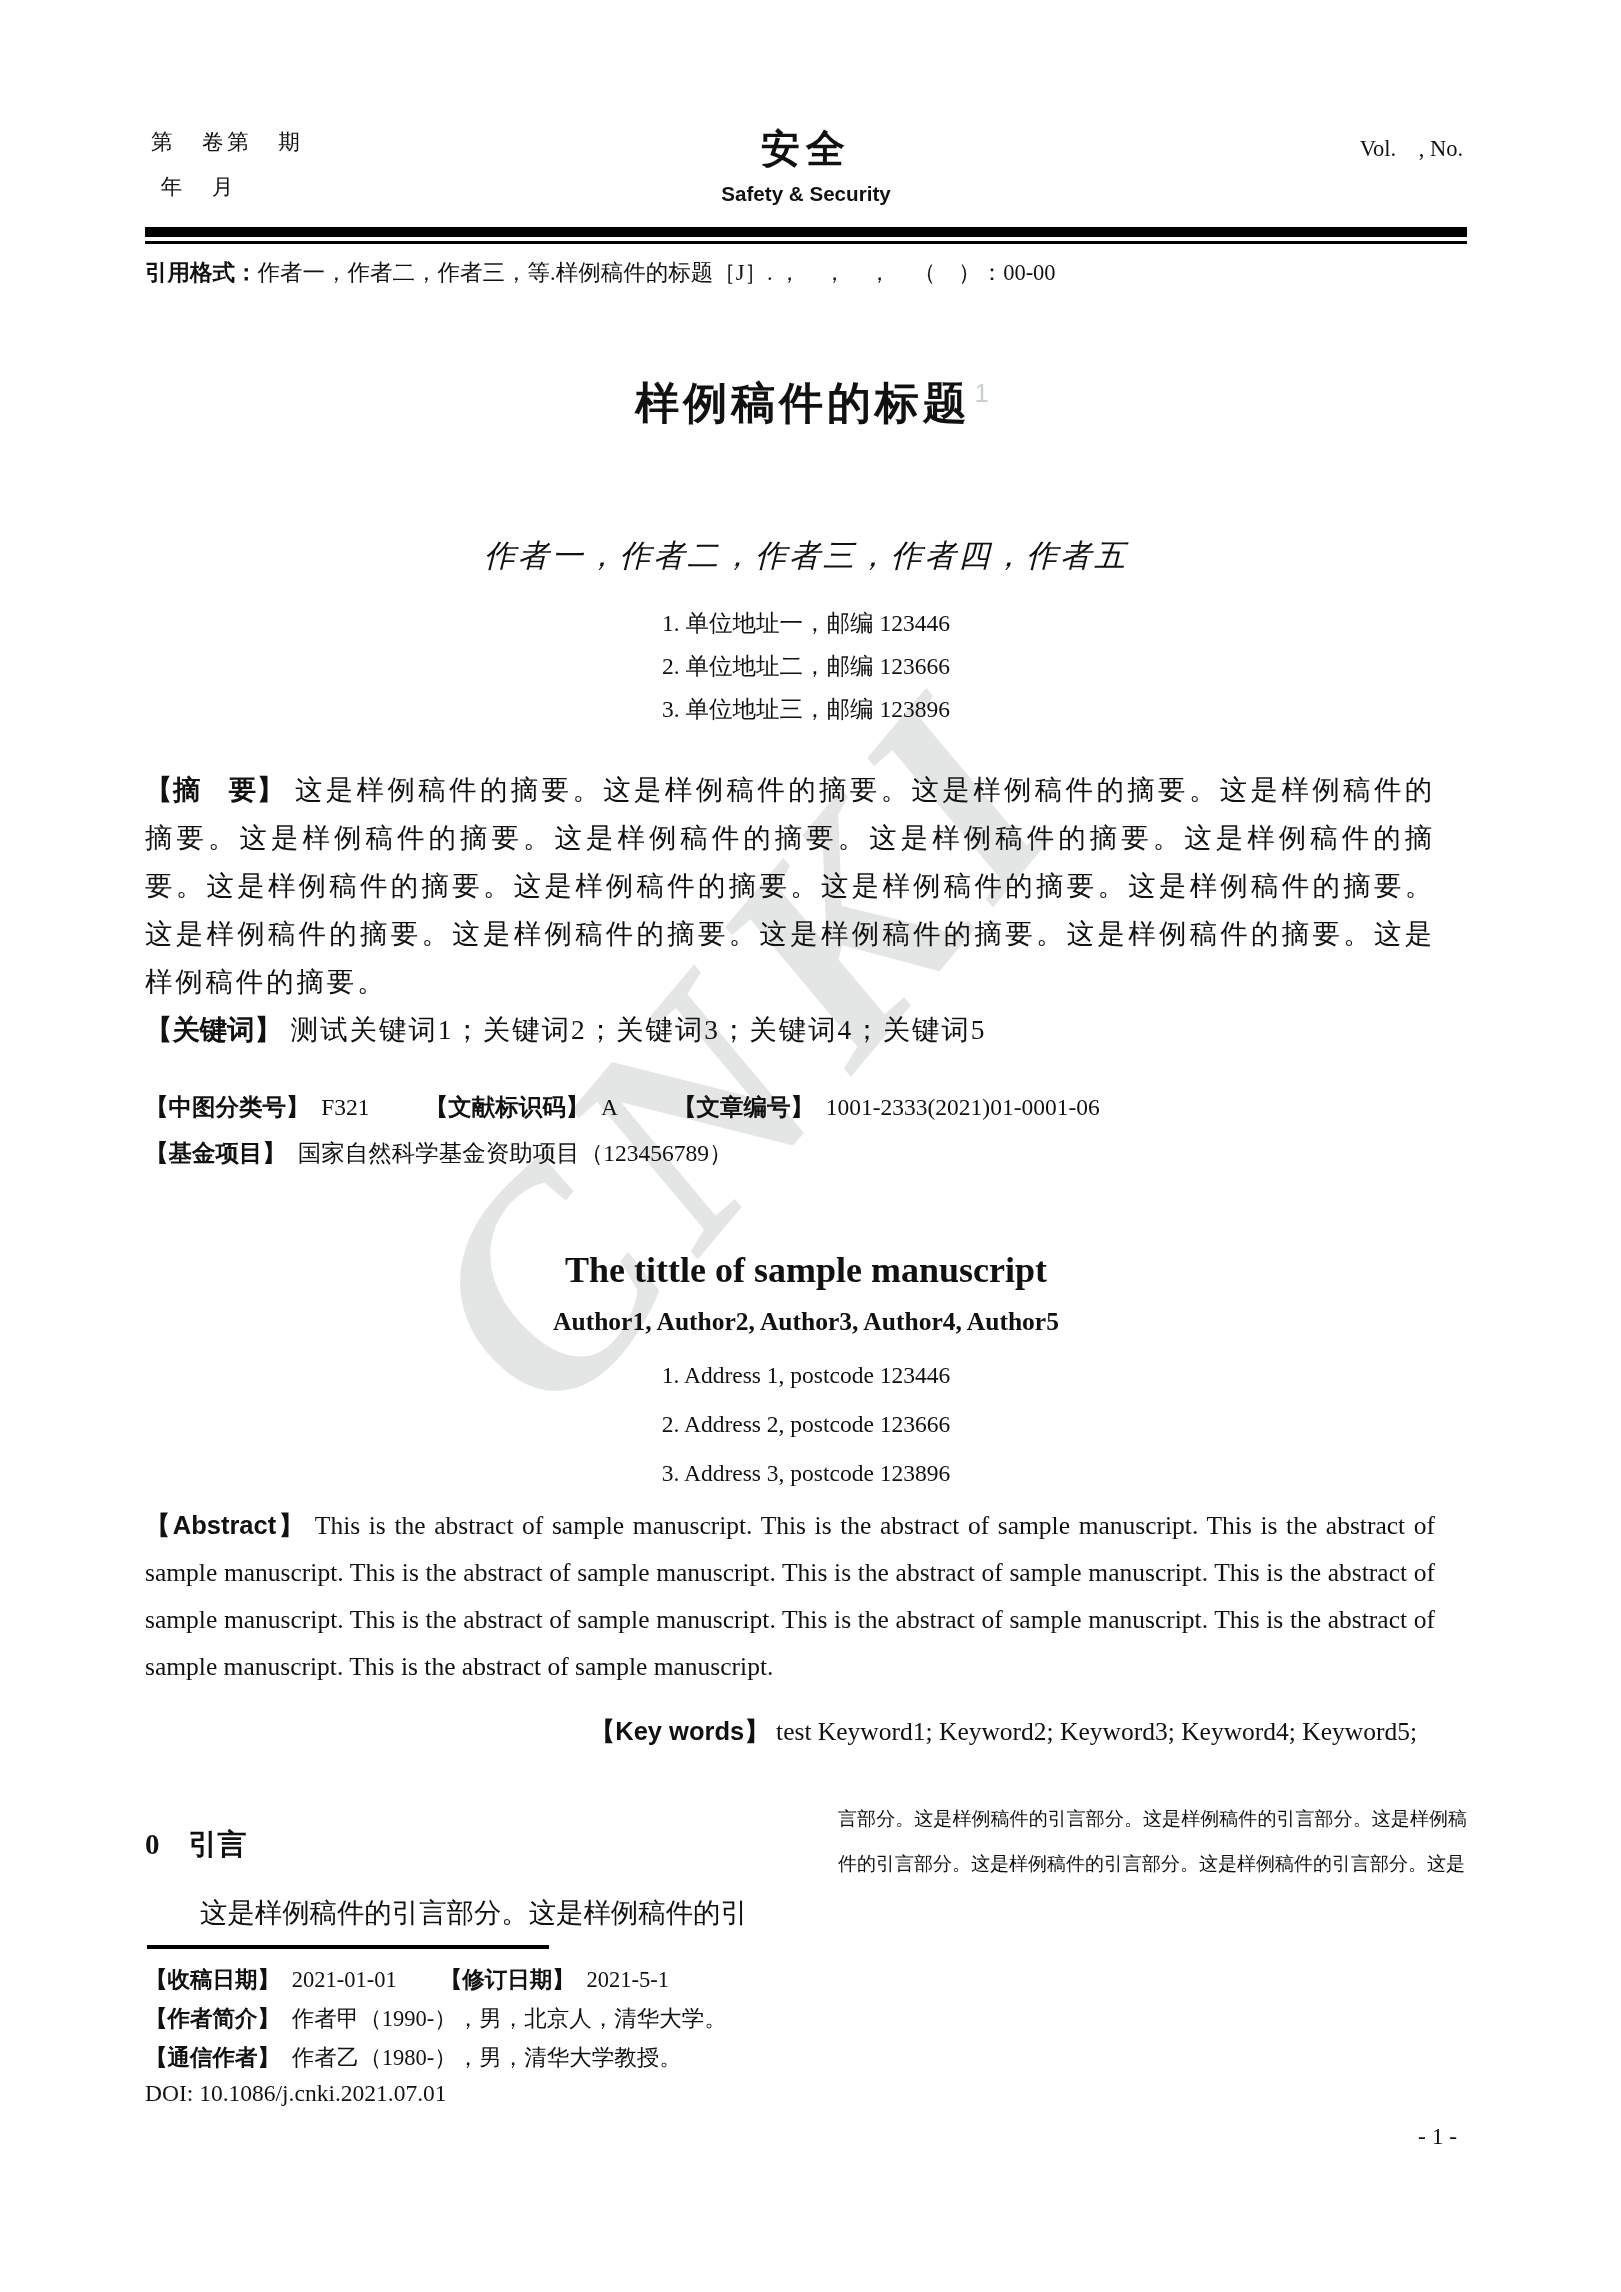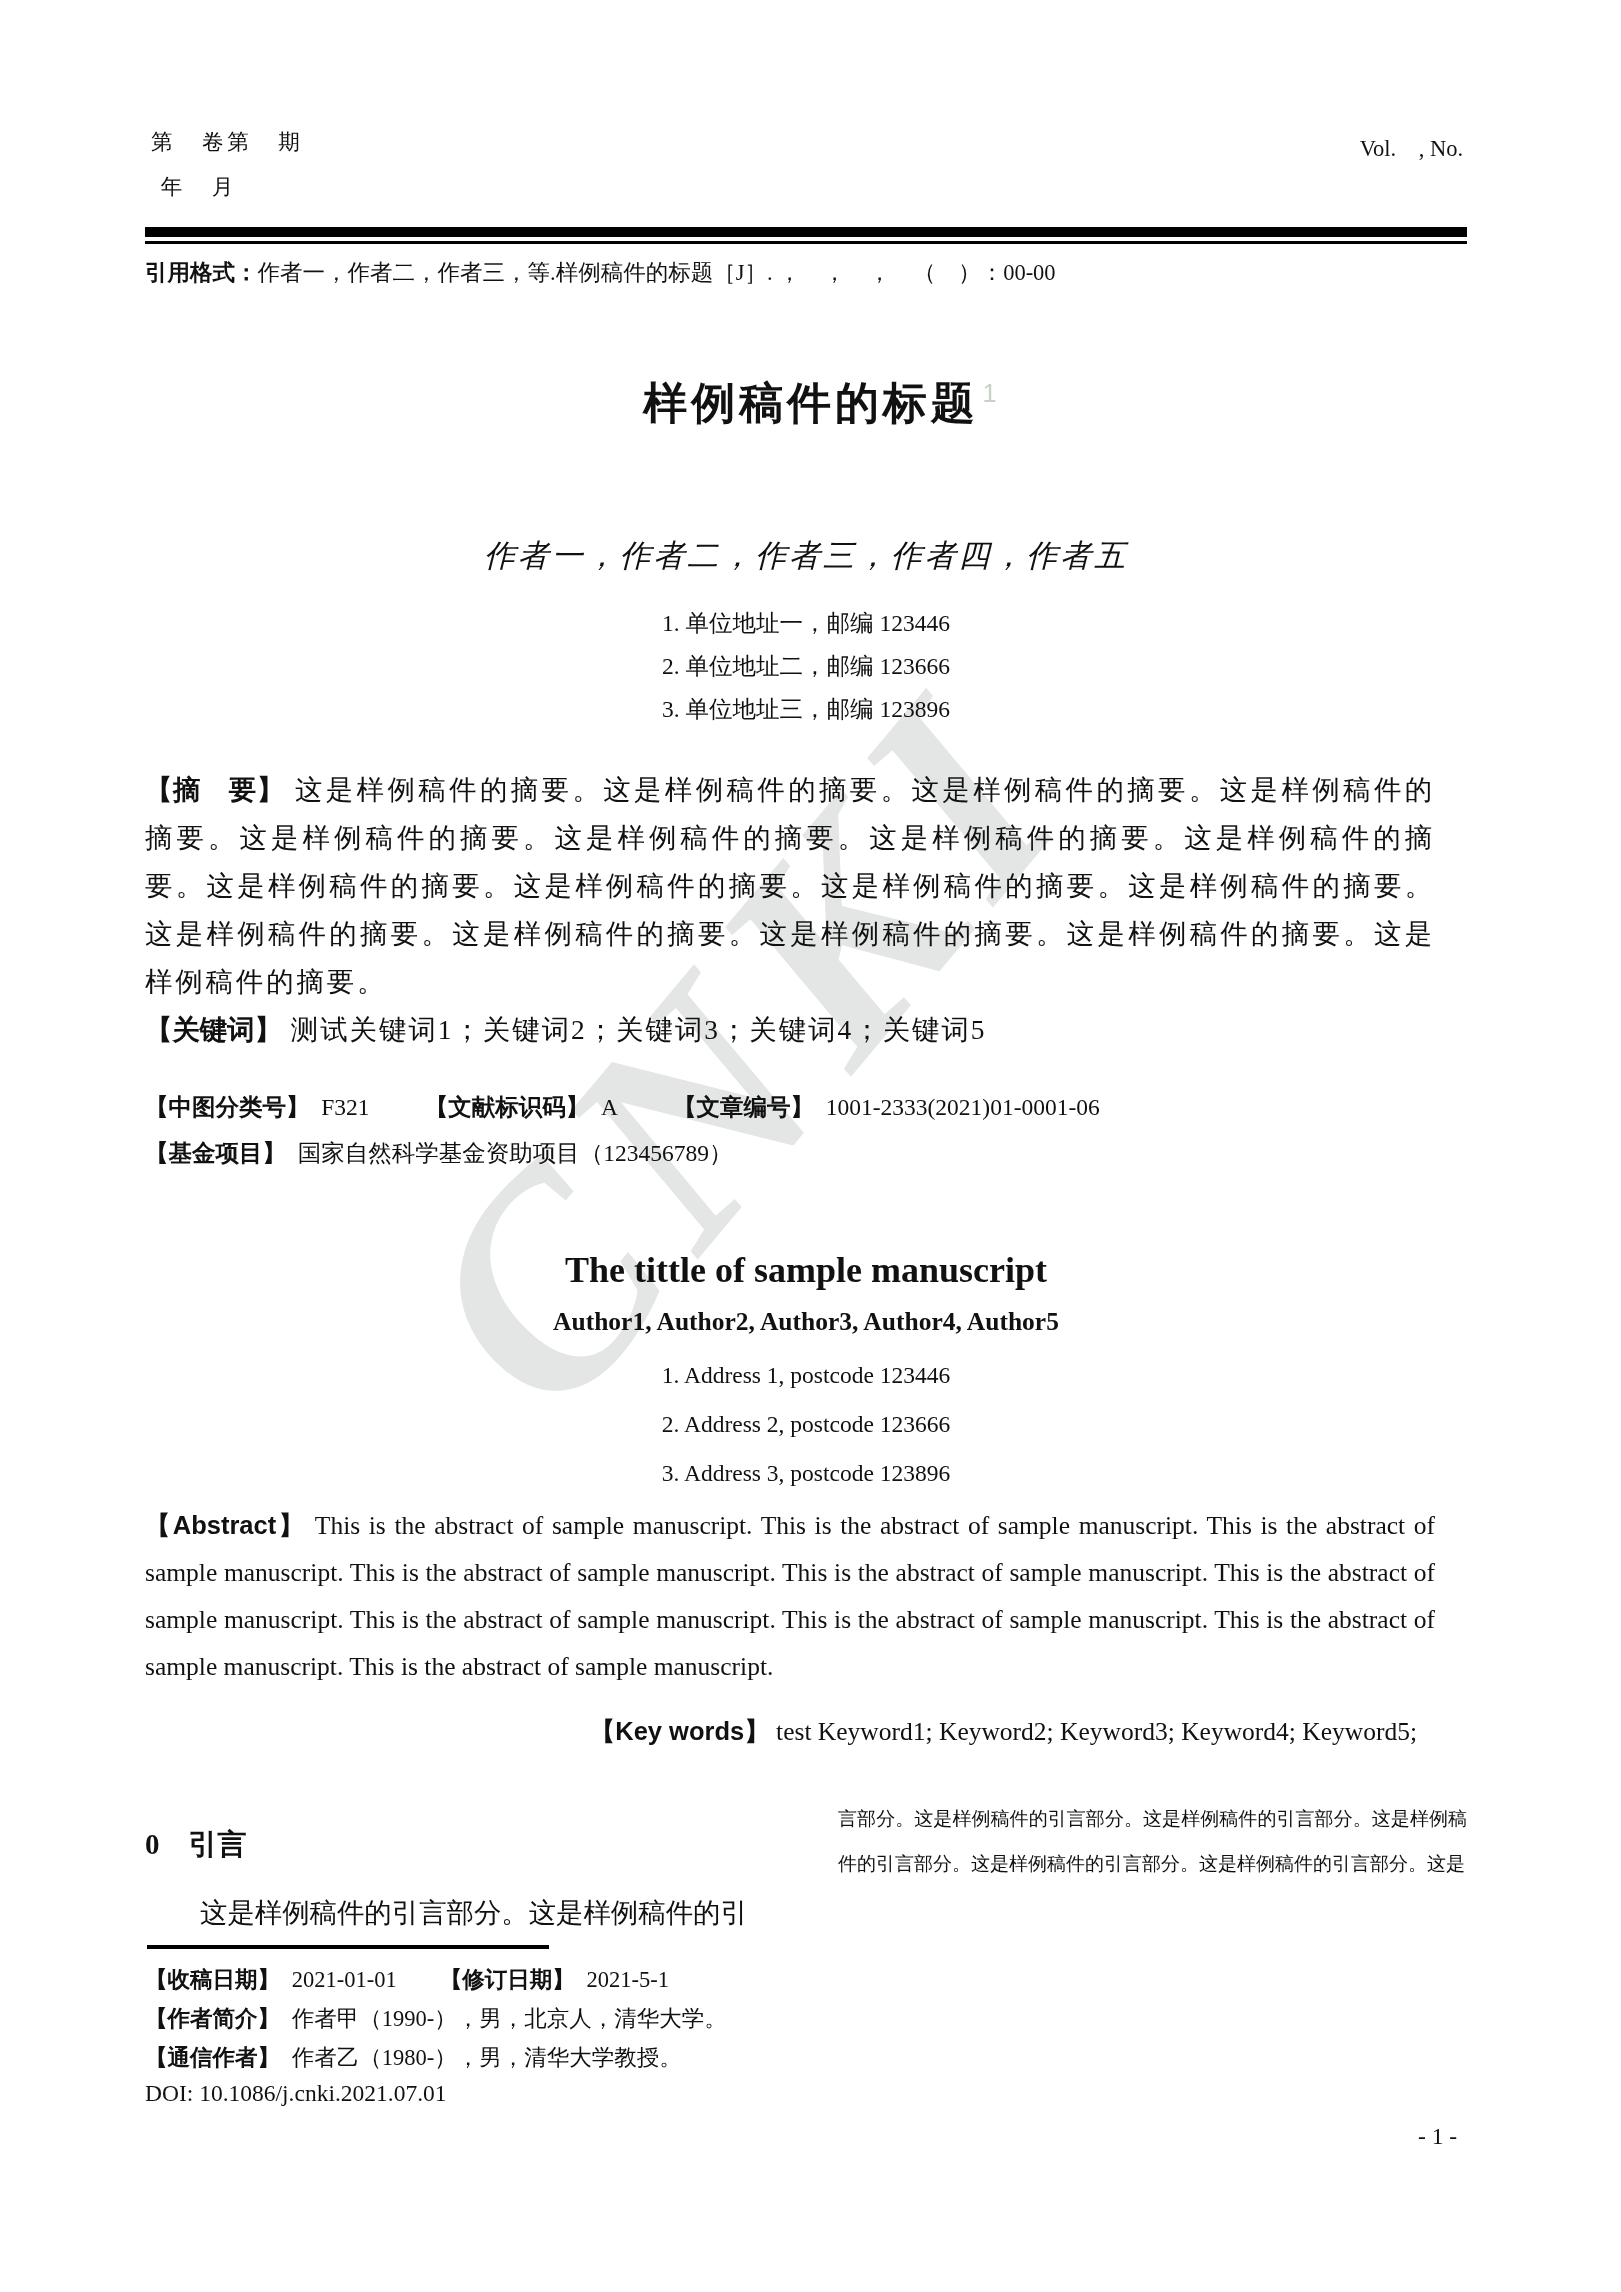--- a/index.html
+++ b/index.html
@@ -18,21 +18,21 @@
   .journal-en{font-family:"Liberation Sans",sans-serif;font-weight:bold;font-size:20.6px;margin-top:5.9px;}
   .hdr-right{position:absolute;right:3.9px;top:133px;font-size:22.5px;}
   .bar{position:absolute;left:0;top:227px;width:1322px;height:9.8px;background:#000;}
   .barline{position:absolute;left:0;top:241px;width:1322px;height:2.9px;background:#000;}
 
   
   .citation{position:absolute;left:0;top:257px;margin:0;font-size:22.5px;}
   .citation .lbl{font-family:"Liberation Sans",sans-serif;font-weight:bold;}
 
   
-  .cn-title{position:absolute;left:16px;top:374px;width:100%;margin:0;text-align:center;
+  .cn-title{position:absolute;left:8px;top:374px;width:100%;margin:0;text-align:center;
         font-family:"Liberation Sans",sans-serif;font-weight:bold;font-size:44px;letter-spacing:3.9px;}
   .cn-title sup.note{font-size:25.5px;font-weight:normal;color:#c7d2c7;margin-left:3.9px;}
   .cn-authors{position:absolute;left:0;top:535px;width:100%;text-align:center;
         font-style:italic;font-size:31px;letter-spacing:2.9px;}
   .cn-addr{position:absolute;left:0;top:602px;width:100%;text-align:center;font-size:23.5px;line-height:43px;}
 
   
   .cn-abs-block{position:absolute;left:0;top:766px;width:1290px;}
   .cn-abs{margin:0;font-size:27.4px;line-height:48px;letter-spacing:2.9px;text-align:justify;}
   .cn-kw{margin:0;font-size:27.4px;line-height:48px;letter-spacing:2px;}
@@ -73,20 +73,24 @@
 <body>
 
 <div class="page">
   <div class="watermark">CNKI</div>
 
   <div class="content">
 
     <div class="hdr-left">
       <div>第　卷第　期</div>
       <div class="l2">年　月</div>
+    </div>
+    <div class="hdr-center">
+      <div class="journal-cn">安全</div>
+      <div class="journal-en">Safety &amp; Security</div>
     </div>
     <div class="hdr-right">Vol.　, No.</div>
 
     <div class="bar"></div>
     <div class="barline"></div>
 
     <p class="citation"><span class="lbl">引用格式：</span><span>作者一，作者二，作者三，等.样例稿件的标题［J］. ，　，　，　（　）：00-00</span></p>
 
     <h1 class="cn-title"><span>样例稿件的标题</span><sup class="note">1</sup></h1>
 

